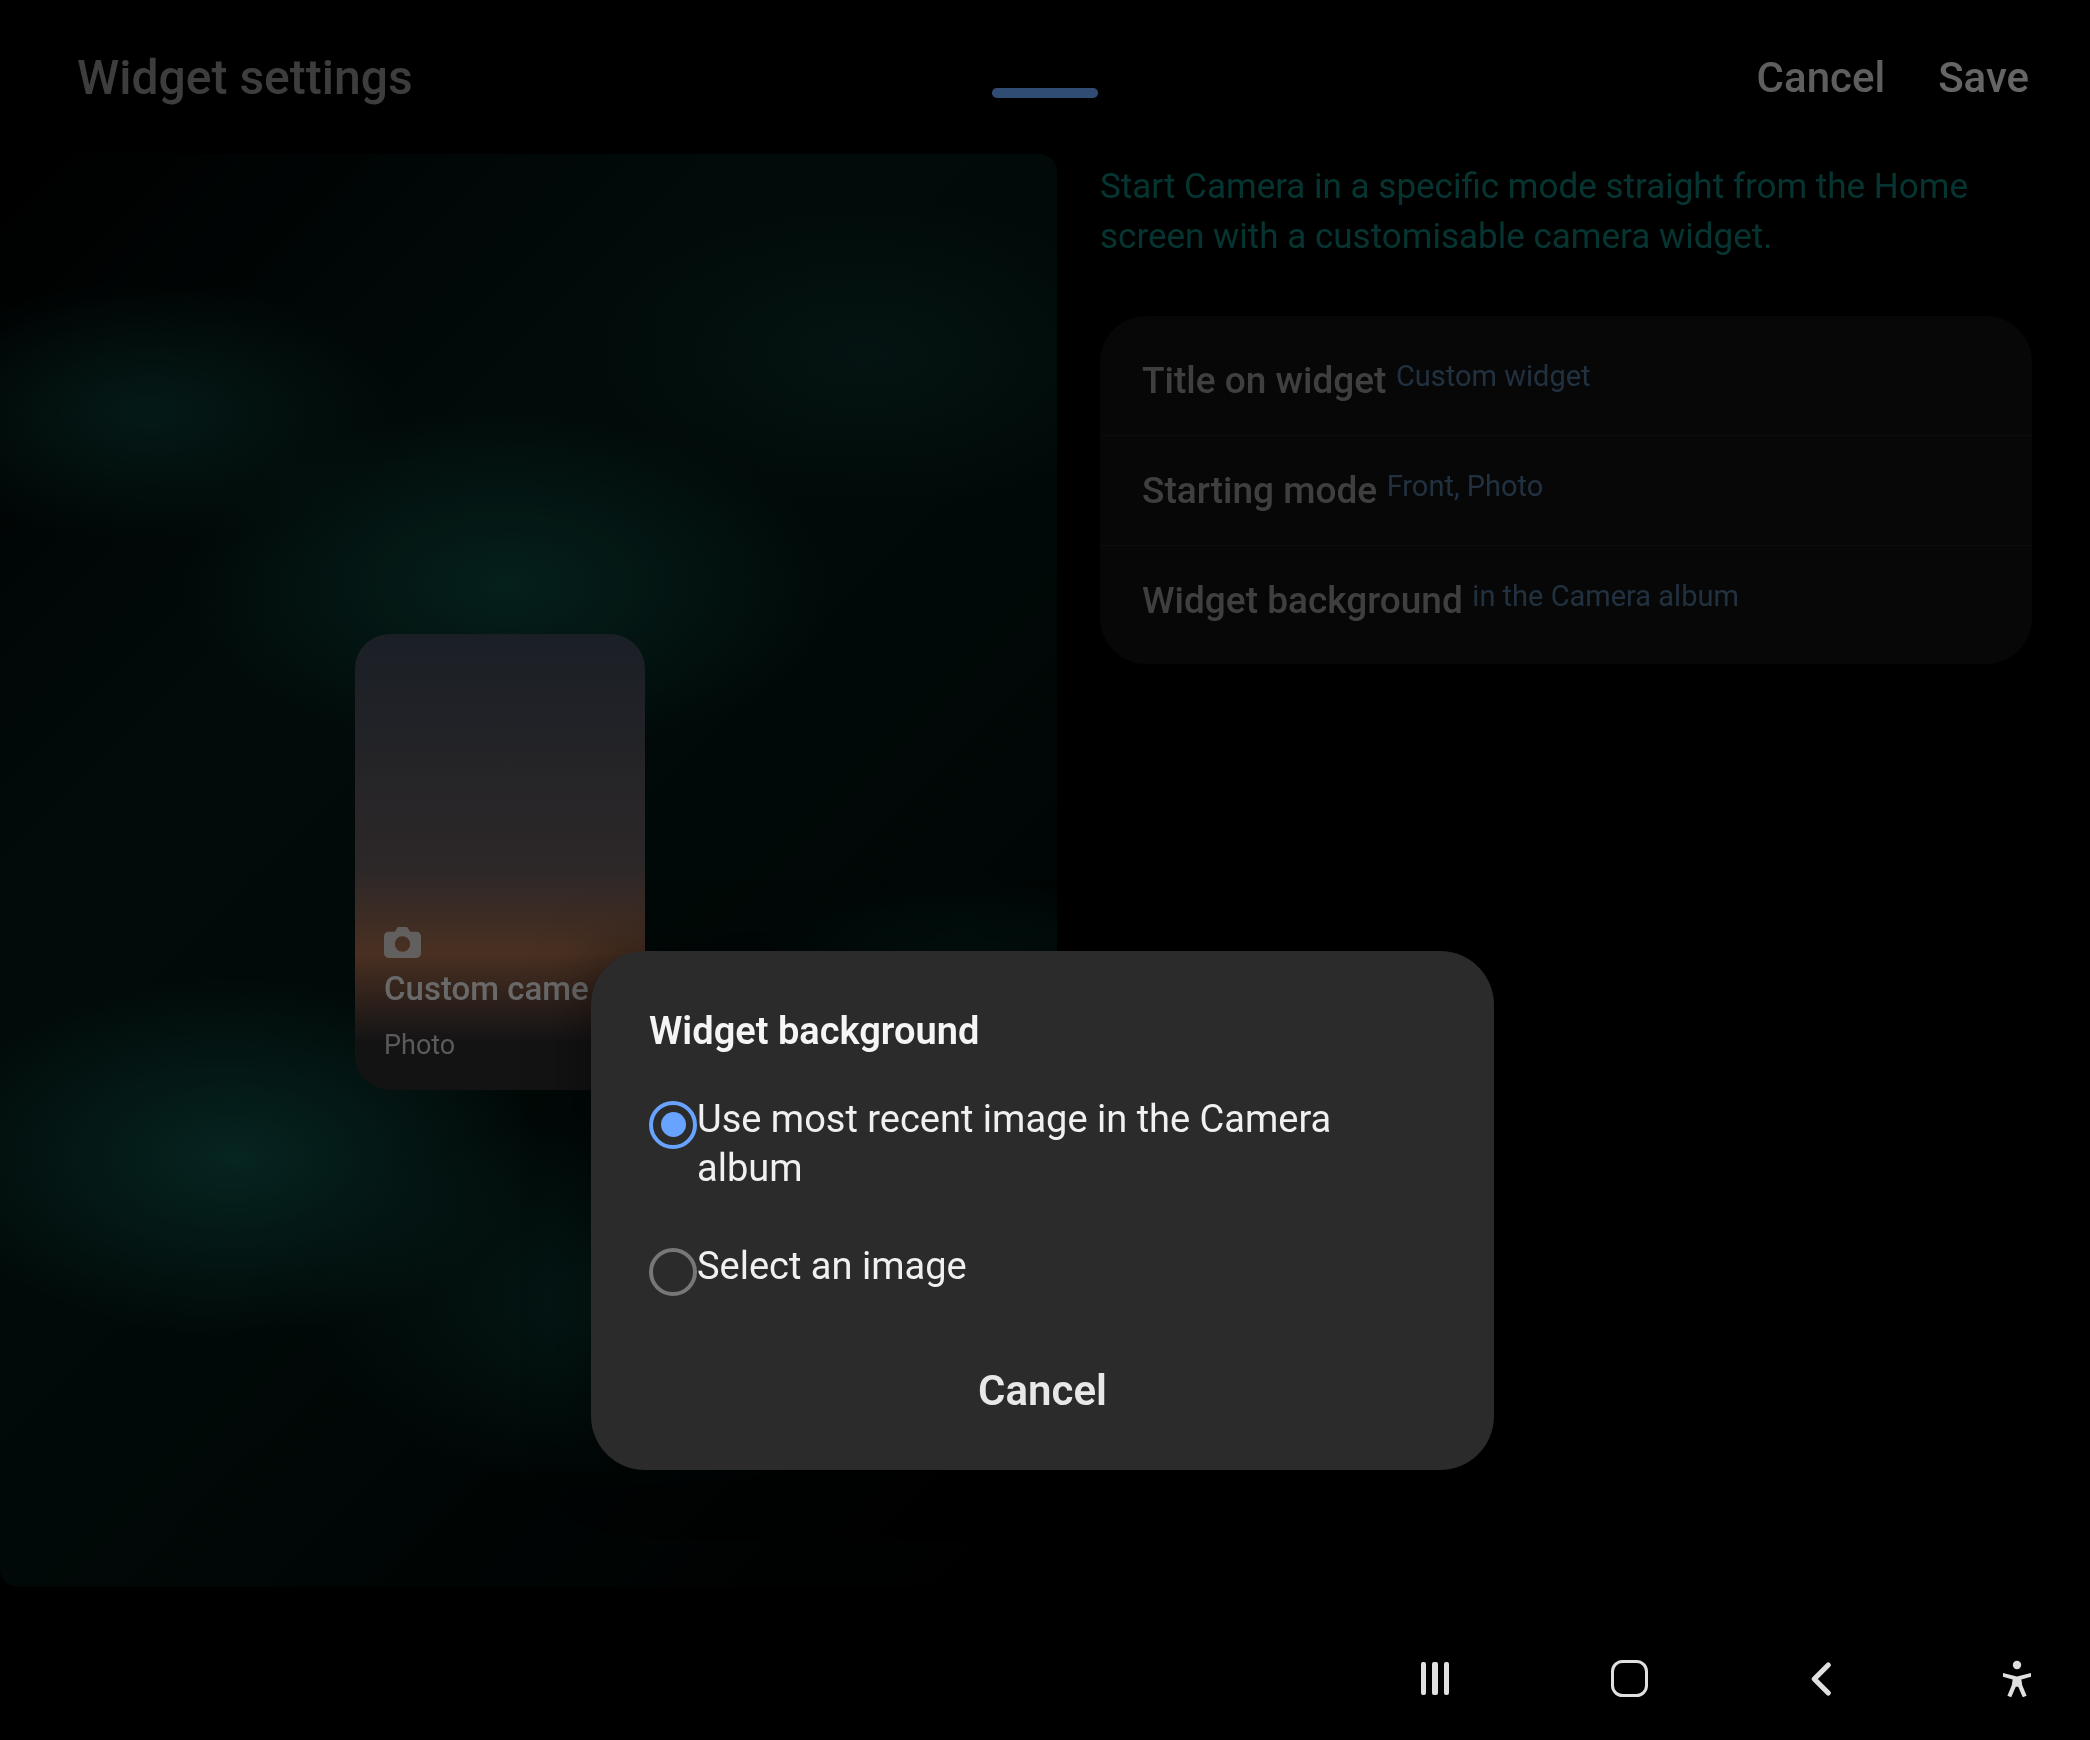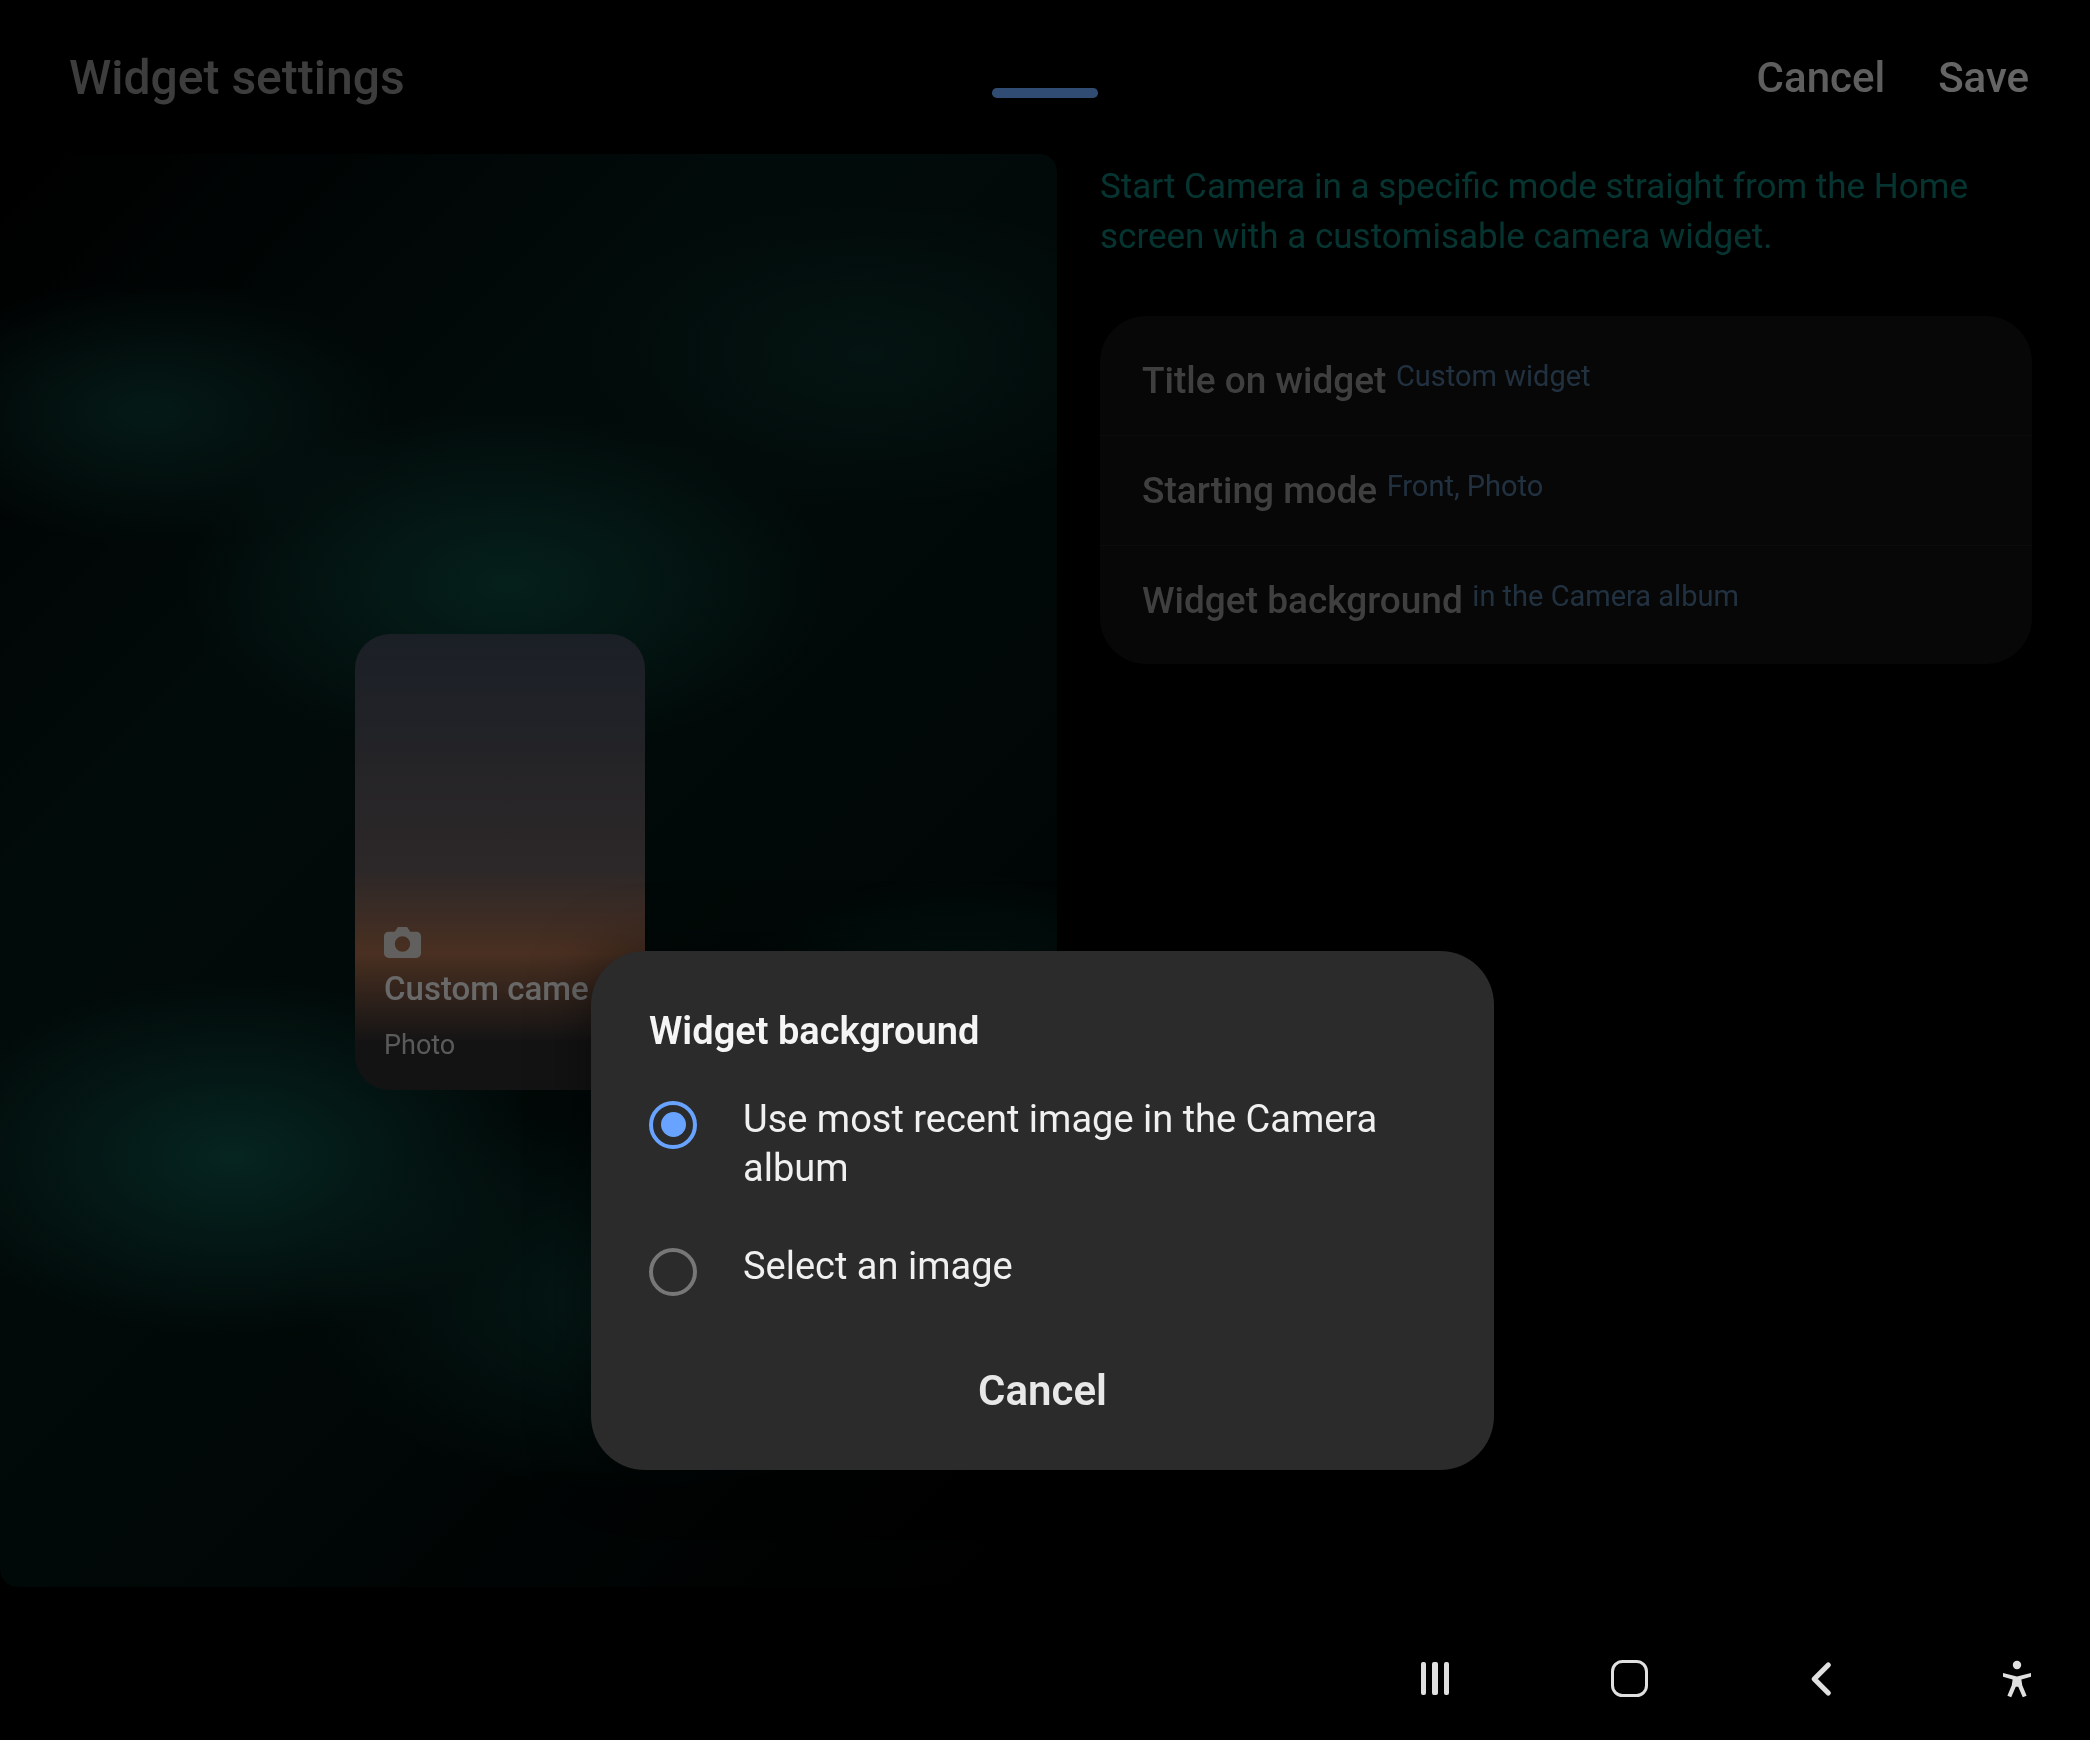--- a/index.html
+++ b/index.html
@@ -8,21 +8,21 @@
       height: 1741px;
       background: #000;
       font-family: -apple-system, BlinkMacSystemFont, "Segoe UI", Roboto, sans-serif;
       overflow: hidden;
       position: relative;
     }
     .scrim { position:absolute; inset:0; background:rgba(0,0,0,0.55); pointer-events:none; }
 
     
     .header {
-      position: absolute; top: 0; left: 8px; right: 0;
+      position: absolute; top: 0; left: 16px; right: 0;
       height: 154px;
       display: flex; align-items: center; justify-content: space-between;
       padding: 8px 61px;
     }
     .header-title { color: #888; font-size: 48px; font-weight: 500; }
     .drag-handle {
       position: absolute; left: 50%; top: 88px; transform: translateX(-50%);
       width: 106px; height: 9.6px; border-radius: 4.8px; background: #6ea8ff;
     }
     .header-actions { display:flex; gap:53px; }
@@ -67,21 +67,21 @@
 
     
     .dialog {
       position:absolute; left:591px; top:951px;
       width:903px; background:#2b2b2b; border-radius:54px;
       padding:58px 58px 38px 58px;
       box-shadow: 0 0 58px rgba(0,0,0,.5);
     }
     .dialog-title { color:#f5f5f5; font-size:38px; font-weight:600; margin-bottom:42px; }
     .radio-group { display:flex; flex-direction:column; gap:48px; margin-bottom:53px; }
-    .radio-item { display:flex; align-items:flex-start; gap:46px; cursor:pointer; }
+    .radio-item { display:flex; align-items:flex-start; cursor:pointer; }
     .radio-btn { width:48px; height:48px; border-radius:50%; border:4.8px solid #777; flex-shrink:0; display:flex; align-items:center; justify-content:center; margin-top:5.8px; }
     .radio-btn.checked { border-color:#68a4ff; }
     .radio-btn.checked::after { content:""; width:25px; height:25px; border-radius:50%; background:#68a4ff; }
     .radio-label { color:#f0f0f0; font-size:38px; line-height:1.3; }
     .dialog-actions { display:flex; justify-content:center; }
     .dialog-cancel { color:#e8e8e8; font-size:42px; font-weight:600; padding:17.3px 38px; }
 
     
     .navbar {
       position:absolute; bottom:0; left:0; right:0; height:125px;

